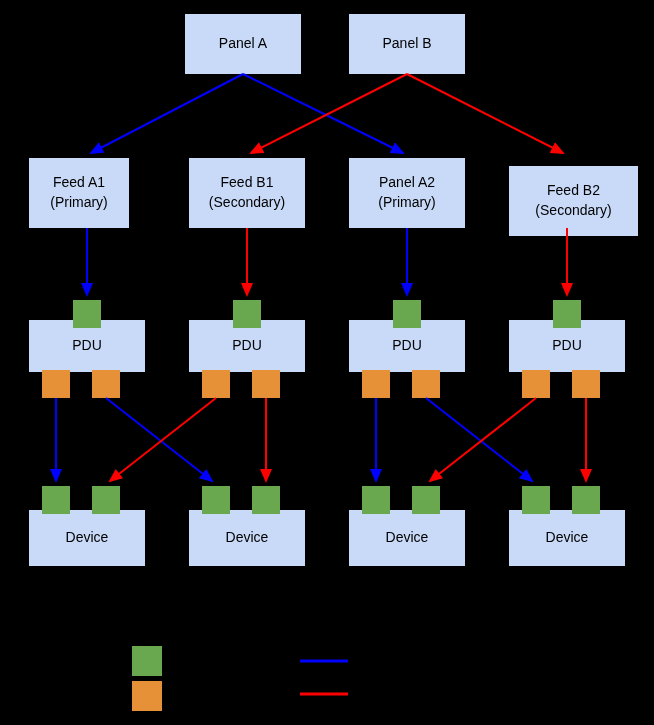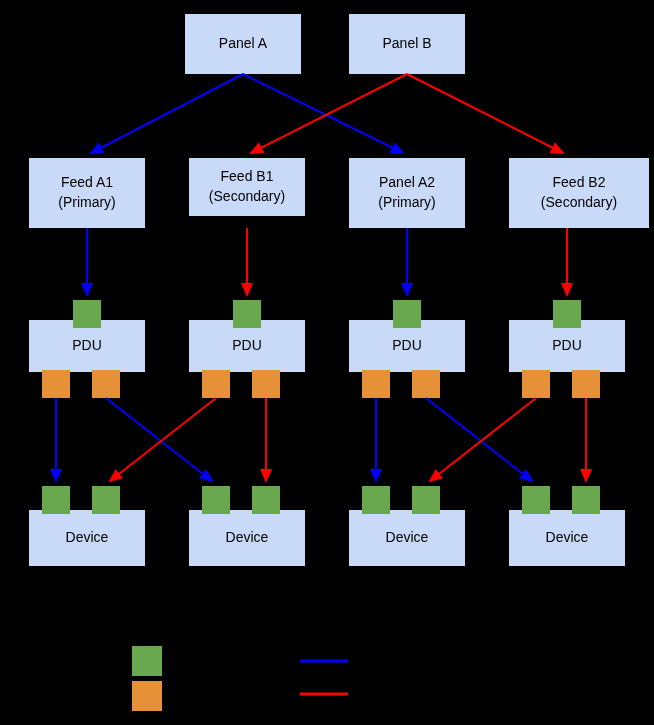--- a/index.html
+++ b/index.html
@@ -32,33 +32,33 @@
 
 <div id="stage" style="--boxfill: #c9daf8; --green: #6aa84f; --orange: #e69138; --primary: #0000ff; --secondary: #ff0000;">
 
   <div class="node" style="left:185px;top:14px;width:116px;height:60px">
     <span>Panel A</span>
   </div>
   <div class="node" style="left:349px;top:14px;width:116px;height:60px">
     <span>Panel B</span>
   </div>
 
-  <div class="node" style="left:29px;top:158px;width:116px;height:70px">
+  <div class="node" style="left:29px;top:158px;width:100px;height:70px">
     <span>Feed A1</span>
     <span>(Primary)</span>
   </div>
-  <div class="node" style="left:189px;top:158px;width:116px;height:58px">
+  <div class="node" style="left:189px;top:158px;width:116px;height:70px">
     <span>Feed B1</span>
     <span>(Secondary)</span>
   </div>
   <div class="node" style="left:349px;top:158px;width:116px;height:70px">
     <span>Panel A2</span>
     <span>(Primary)</span>
   </div>
-  <div class="node" style="left:509px;top:158px;width:140px;height:70px">
+  <div class="node" style="left:509px;top:166px;width:129px;height:70px">
     <span>Feed B2</span>
     <span>(Secondary)</span>
   </div>
 
   <div class="node" style="left:29px;top:320px;width:116px;height:52px">
     <span>PDU</span>
   </div>
   <div class="node" style="left:189px;top:320px;width:116px;height:52px">
     <span>PDU</span>
   </div>

